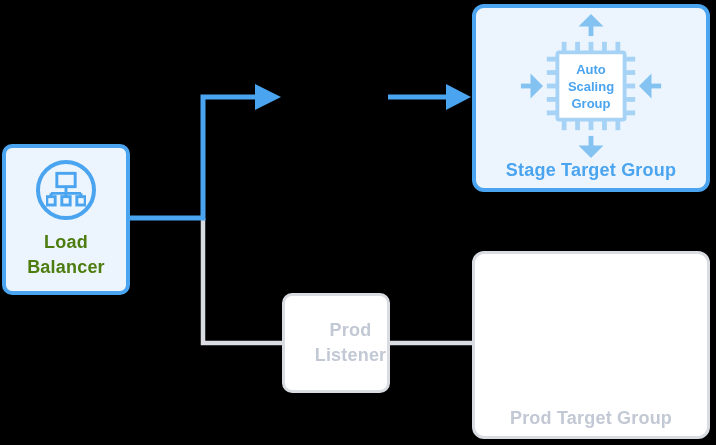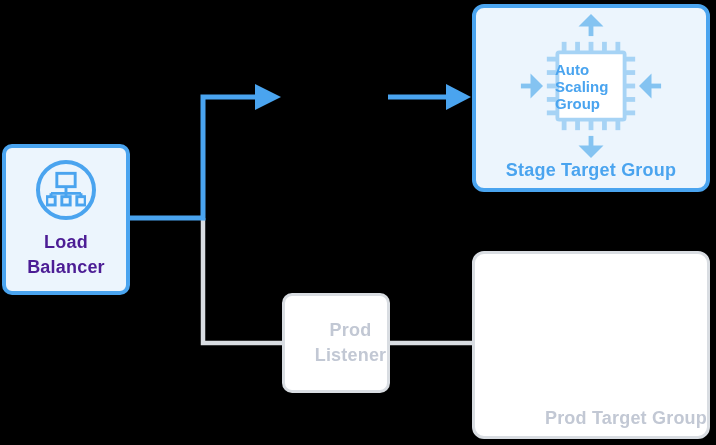--- a/index.html
+++ b/index.html
@@ -44,21 +44,21 @@
     border-radius: 50%;
     display: flex;
     align-items: center;
     justify-content: center;
   }
   .node-label {
     font-size: 18px;
     font-weight: 700;
     line-height: 25px;
     text-align: center;
-    color: #4c1d95;
+    color: #4d7c0f;
     letter-spacing: 0.2px;
   }
   .load-balancer .node-label { margin-top: 10px; }
   
   .node.stage-listener {
     left: 280px; top: 43px;
     width: 110px; height: 104px;
     background: #4aa4ef;
     border-radius: 10px;
   }
@@ -89,37 +89,38 @@
   .tg-label {
     position: absolute;
     left: 0; right: 0;
     bottom: 7px;
     text-align: center;
     font-size: 18px;
     font-weight: 700;
     letter-spacing: 0.2px;
   }
   .stage-target-group .tg-label { color: #4aa4ef; margin-top: 8px; }
-  .prod-target-group .tg-label { color: #c2c8d4; text-align: right; }
+  .prod-target-group .tg-label { color: #c2c8d4; }
   
   .asg-icon {
     position: absolute;
     top: 6px;
     left: 50%;
     transform: translateX(-50%);
     width: 144px;
     height: 144px;
   }
   .asg-icon svg { position: absolute; top: 0; left: 0; }
   .asg-text {
     position: absolute;
     top: 50%; left: 50%;
     transform: translate(-50%, -50%);
     width: 72px;
-    font-size: 15px;
+    text-align: center;
+    font-size: 13px;
     font-weight: 700;
     line-height: 17px;
     color: #4aa4ef;
   }
 </style>
 </head>
 <body>
 
 <div class="canvas">
 

